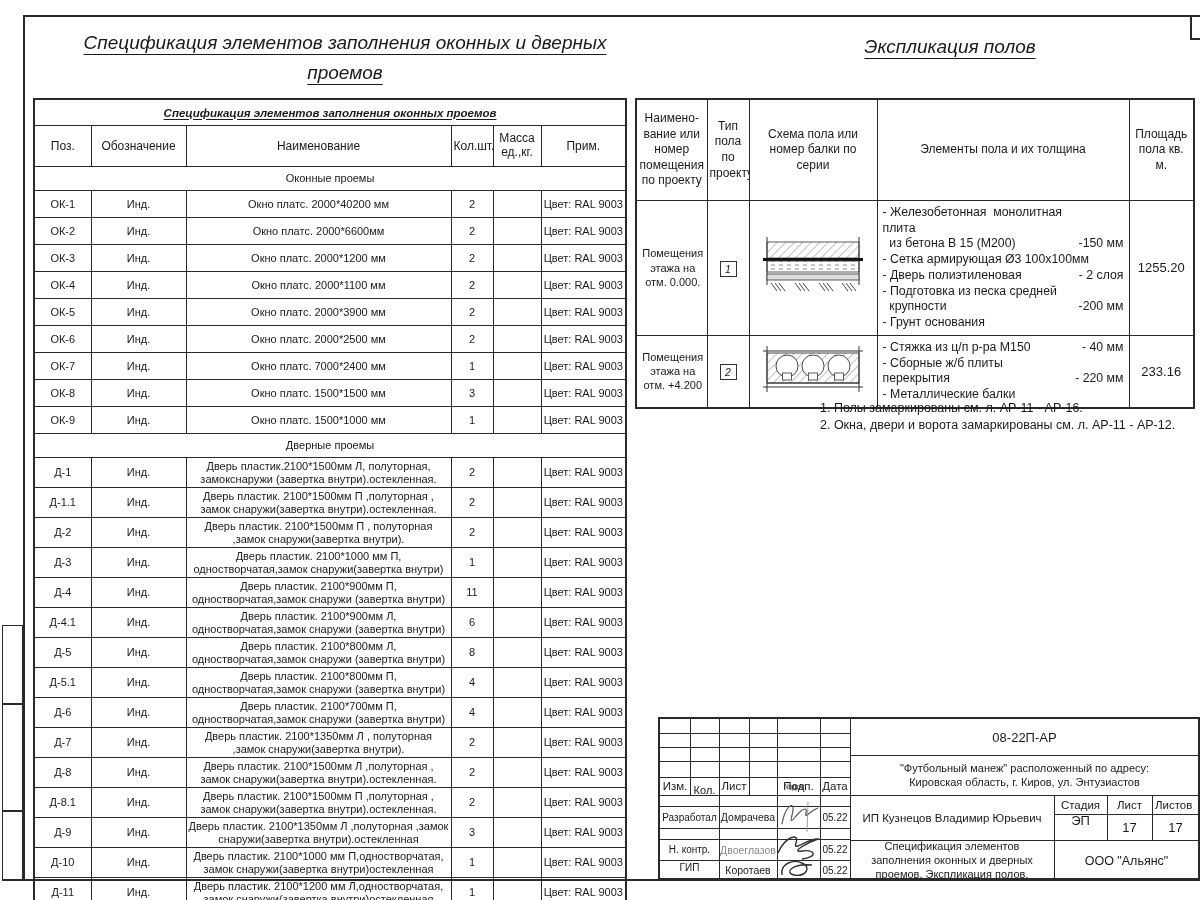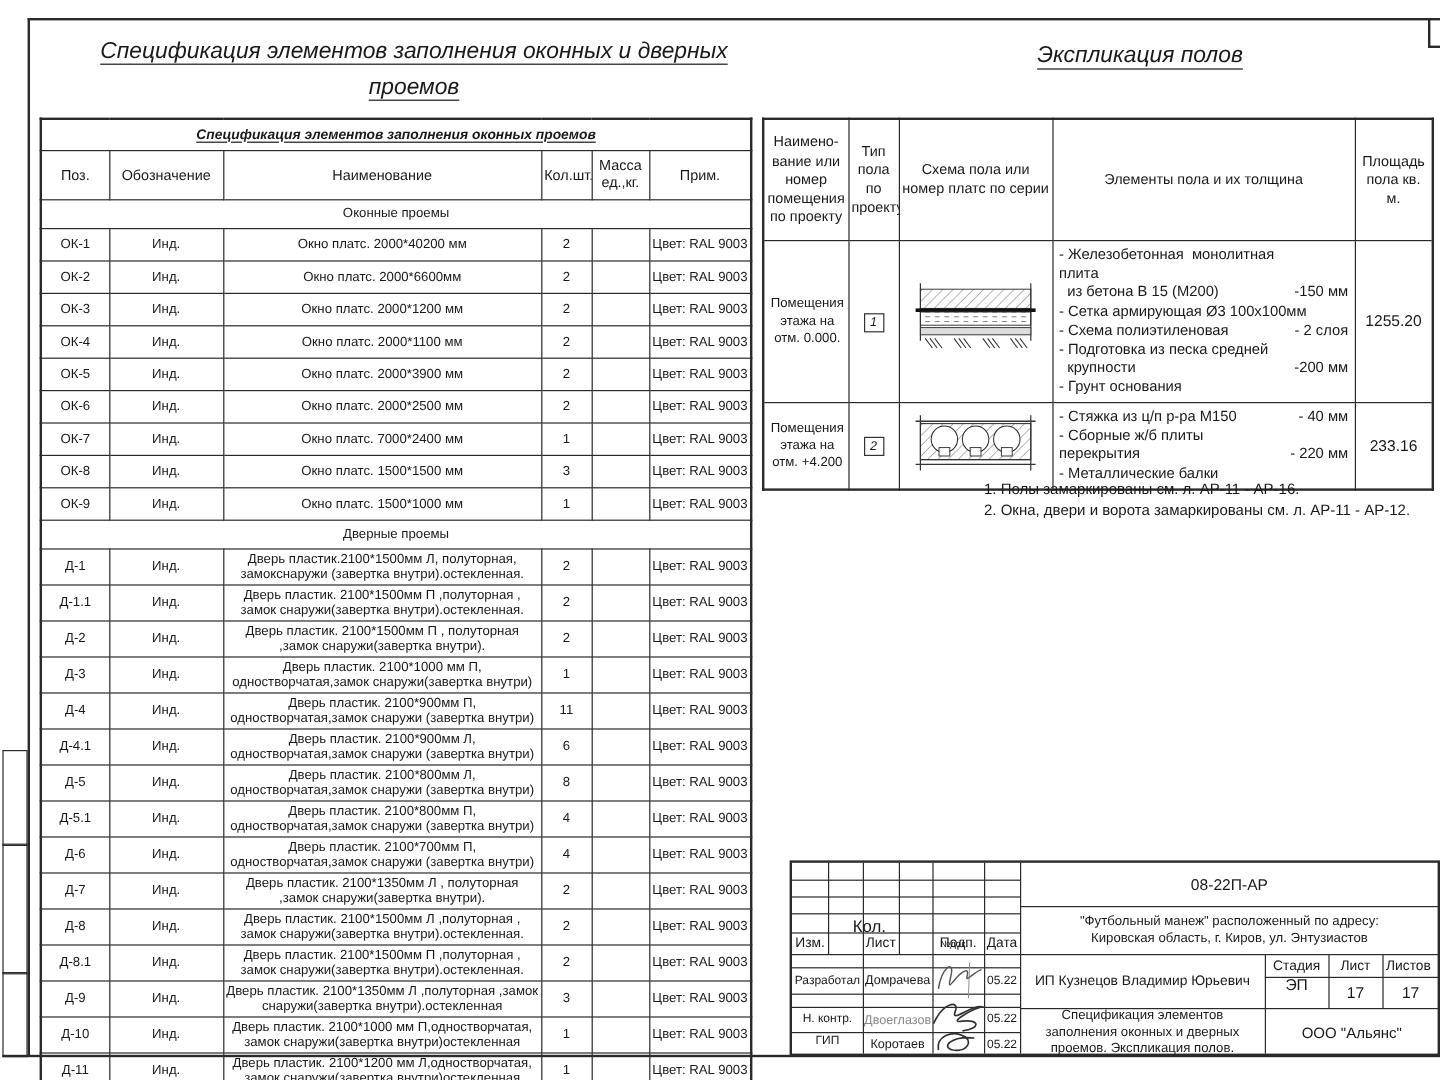--- a/index.html
+++ b/index.html
@@ -335,21 +335,21 @@
       <col style="width:71px">
         <col style="width:42px">
         <col style="width:128px">
       <col style="width:252px">
         <col style="width:65px">
     </colgroup>
     <thead>
       <tr class="fl-head">
         <th>Наимено-вание или номер помещения по проекту</th>
         <th>Тип пола по проекту</th>
-        <th>Схема пола или номер платс по серии</th>
+        <th>Схема пола или номер балки по серии</th>
         <th>Элементы пола и их толщина</th>
         <th>Площадь пола кв. м.</th>
       </tr>
     </thead>
     <tbody>
       <tr style="height:118px">
         <td class="fl-room">Помещения этажа на отм. 0.000.</td>
         <td class="fl-type">
           <span class="type-box">1</span>
         </td>
@@ -393,21 +393,21 @@
   из бетона В 15 (М200)</span>
                 <span class="el-val">-150 мм</span>
               </div>
 
               <div class="el-line">
                 <span class="el-text">- Сетка армирующая Ø3 100х100мм</span>
                 <span class="el-val"></span>
               </div>
 
               <div class="el-line">
-                <span class="el-text">- Схема полиэтиленовая</span>
+                <span class="el-text">- Дверь полиэтиленовая</span>
                 <span class="el-val">- 2 слоя</span>
               </div>
 
               <div class="el-line">
                 <span class="el-text">- Подготовка из песка средней
   крупности</span>
                 <span class="el-val">-200 мм</span>
               </div>
 
               <div class="el-line">
@@ -494,21 +494,21 @@
     <div class="h" style="top:141px;width:190px;"></div>
 
     <div class="h" style="top:36px;left:190px;width:349px;"></div>
     <div class="h" style="top:95px;left:394px;width:145px;"></div>
     <div class="h" style="top:121px;left:190px;width:349px;"></div>
     <div class="v" style="left:394px;top:76px;"></div>
     <div class="v" style="left:447px;top:76px;height:45px;"></div>
     <div class="v" style="left:492px;top:76px;height:45px;"></div>
 
     <div class="cell small" style="left:0;top:58px;width:30px;height:18px;font-size:11.5px;">Изм.</div>
-    <div class="cell small" style="left:30px;top:44px;width:29px;height:18px;font-size:14px;padding-left:20px;">Кол.</div>
+    <div class="cell small" style="left:30px;top:62px;width:29px;height:18px;font-size:11px;">Кол.</div>
     <div class="cell small" style="left:59px;top:58px;width:30px;height:18px;font-size:11.5px;">Лист</div>
     <div class="cell small" style="left:73px;top:58px;width:28px;height:18px;font-size:8px;padding-left:48px;">№док.</div>
     <div class="cell small" style="left:117px;top:58px;width:43px;height:18px;font-size:11.5px;">Подп.</div>
     <div class="cell small" style="left:160px;top:58px;width:30px;height:18px;font-size:11.5px;">Дата</div>
 
     <div class="cell" style="left:0;top:87px;width:59px;height:22px;font-size:10px;">Разработал</div>
     <div class="cell" style="left:59px;top:87px;width:58px;height:22px;font-size:10.5px;">Домрачева</div>
     <div class="cell" style="left:160px;top:87px;width:30px;height:22px;font-size:10px;">05.22</div>
     <div class="cell" style="left:0;top:120px;width:59px;height:21px;font-size:10px;">Н. контр.</div>
     <div class="cell light" style="left:59px;top:120px;width:58px;height:21px;font-size:10.5px;">Двоеглазов</div>

